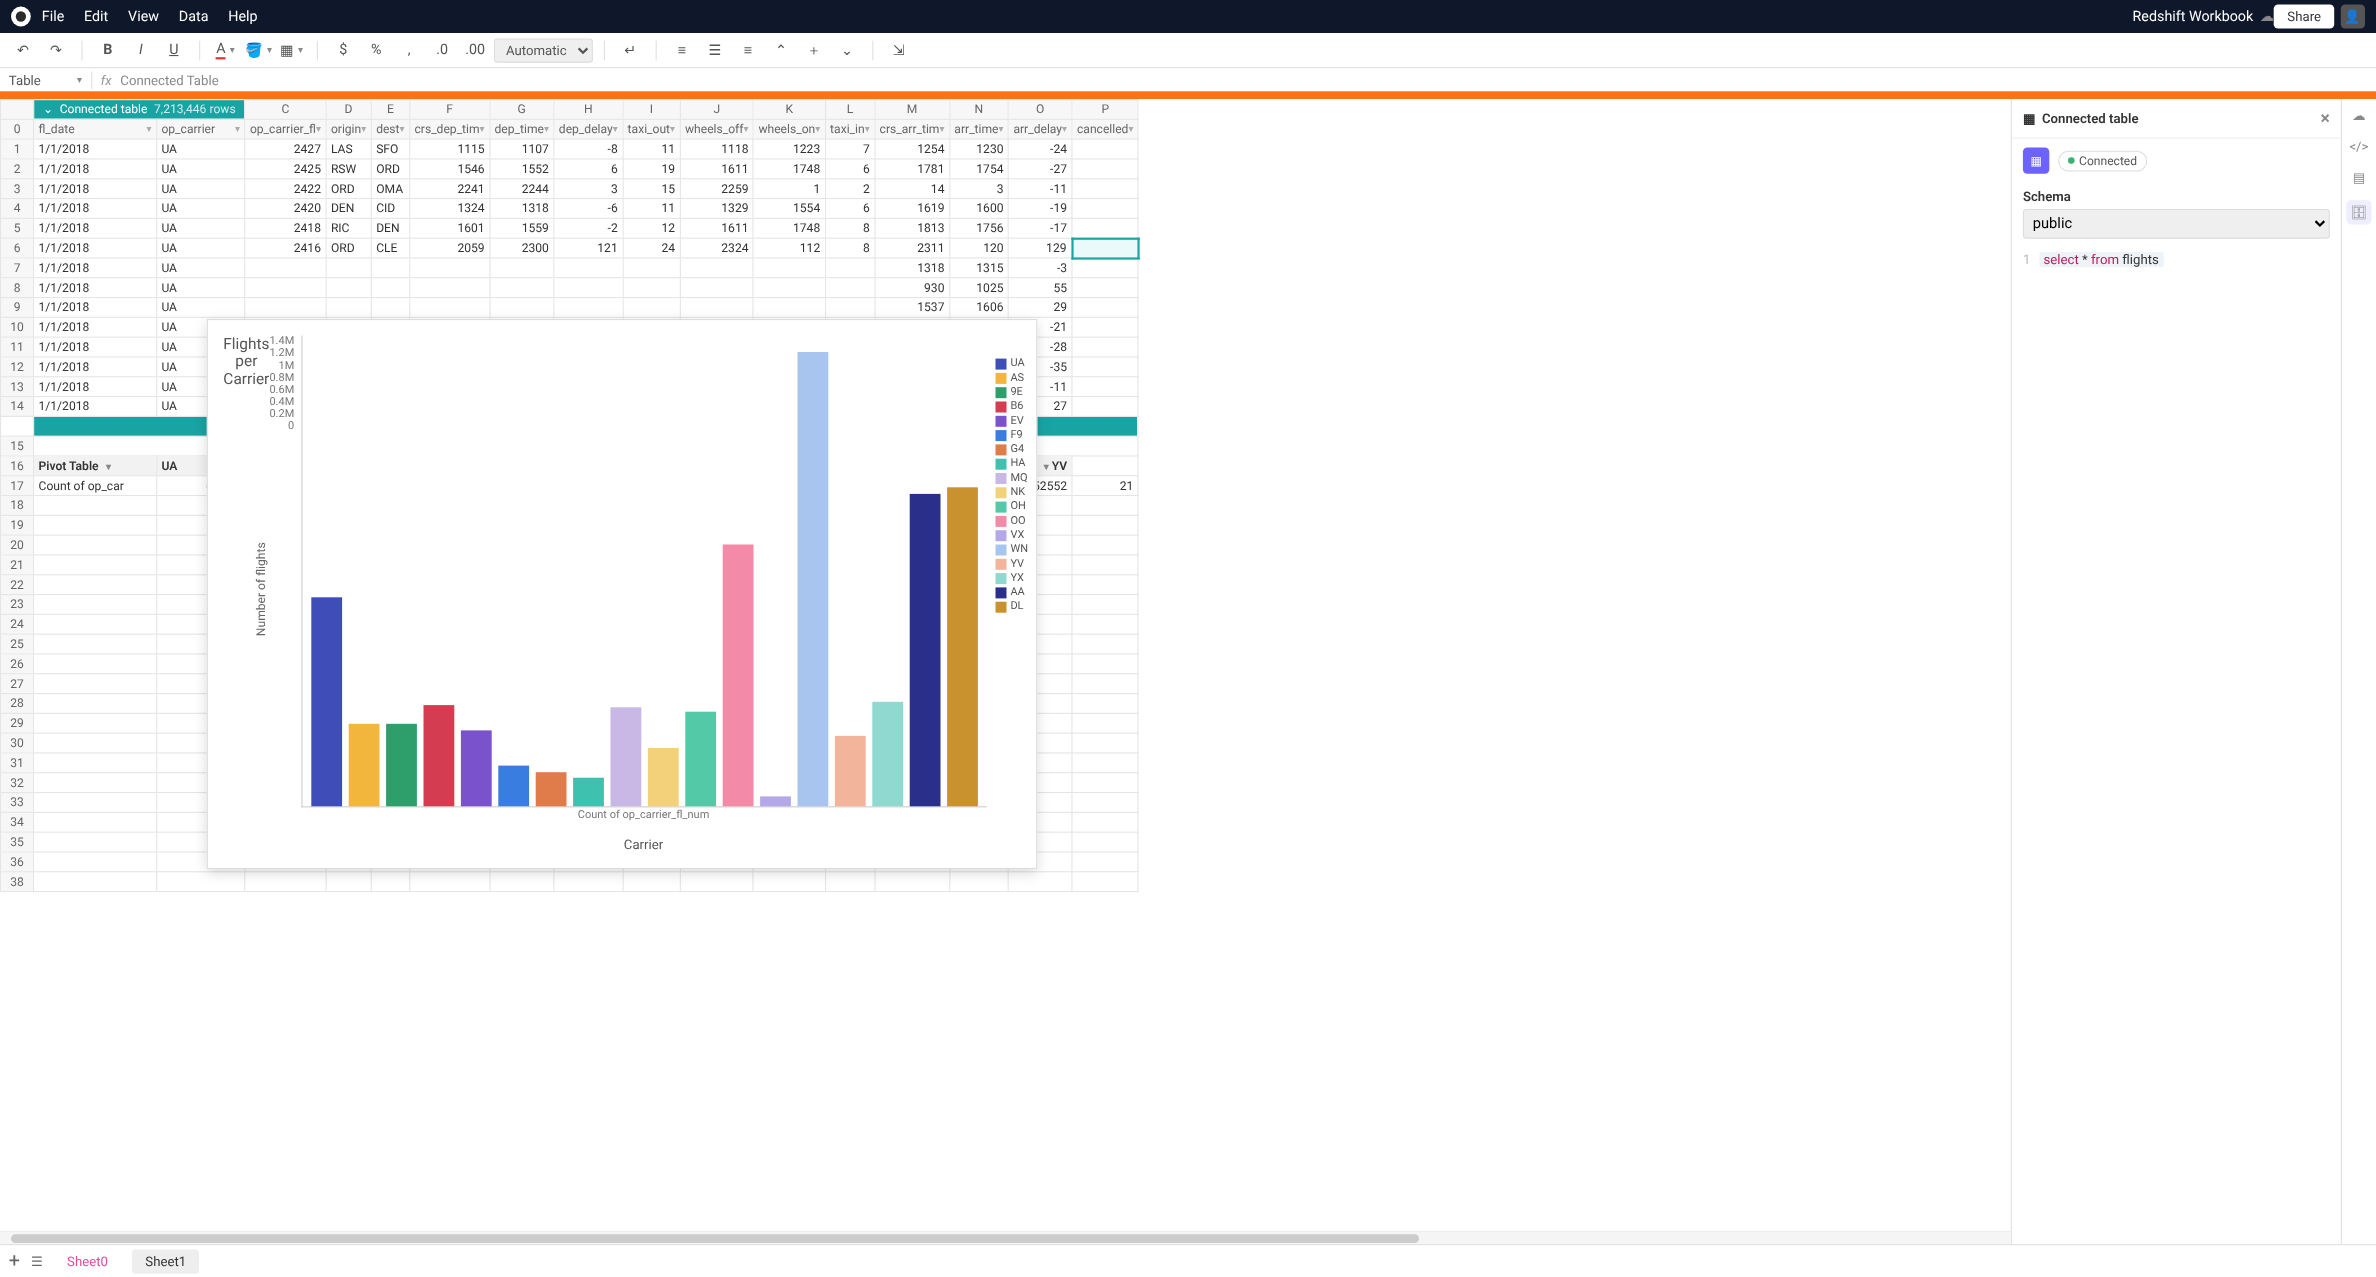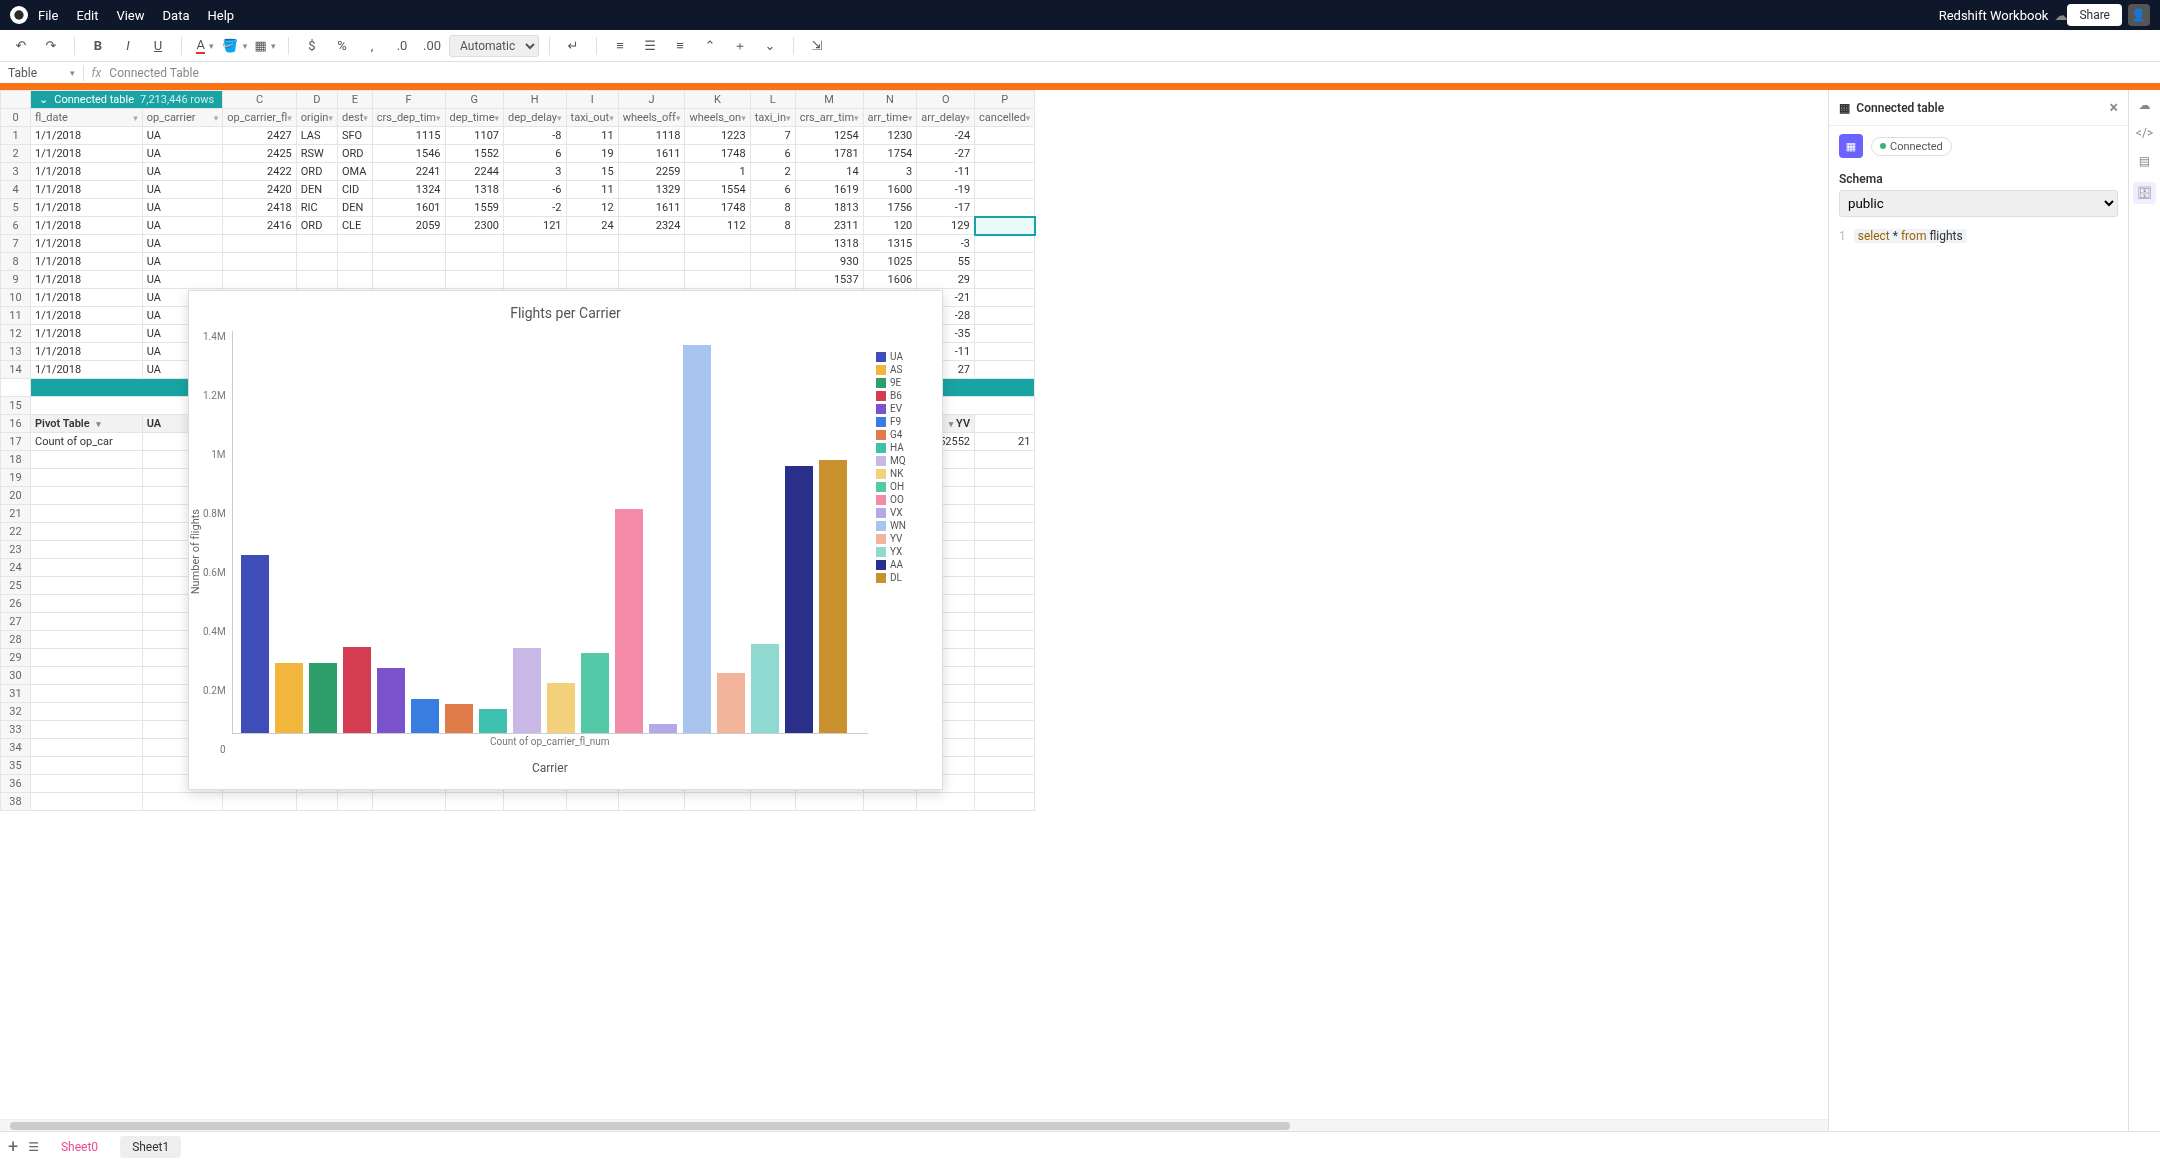--- a/index.html
+++ b/index.html
@@ -28,42 +28,42 @@
 .conn-chip { display:flex; align-items:center; gap:8px; padding:8px 10px;}
 .conn-chip .chip-ico { width:24px; height:24px; background:#6c63ff; border-radius:4px; display:flex; align-items:center; justify-content:center; color:#fff; font-size:11px;}
 .conn-chip .status { font-size:11px; border:1px solid #ddd; border-radius:10px; padding:2px 8px; display:flex; align-items:center; gap:4px; color:#555;}
 .conn-chip .status::before { content:''; width:6px; height:6px; background:#3bb273; border-radius:50%; }
 .schema { padding: 6px 10px; font-size:12px;}
 .schema label { font-weight:600; display:block; margin-bottom:4px;}
 .schema select { width:100%; border:1px solid #ddd; border-radius:3px; padding:4px;}
 .sql-editor { flex:1; padding:6px 10px; font-family: Menlo, monospace; font-size:12px; display:flex;}
 .sql-editor .gut { color:#bbb; text-align:right; padding-right:8px; user-select:none;}
 .sql-editor .code { background:#eef3f8; padding:0 4px; border-radius:2px;}
-.sql-kw { color:#a16207; }
+.sql-kw { color:#be185d; }
 .console { border-top:1px solid #eee;}
 .console .ch { display:flex; align-items:center; padding:6px 10px; gap:8px; font-size:12px;}
 .console .ch .run { margin-left:auto; border:1px solid #ddd; border-radius:3px; padding:2px 8px; cursor:pointer; font-size:11px;}
 .console .body { padding:8px 10px; color:#aaa; font-family:Menlo,monospace; font-size:11px; height:220px;}
 .grid-scroll { flex:1; overflow:auto; position:relative;}
 table.sheet { border-collapse: collapse; table-layout: fixed; }
 table.sheet th, table.sheet td { border: 1px solid #e5e5e5; height: 18px; font-size: 11px; padding: 0 4px; white-space: nowrap; overflow: hidden; }
 table.sheet th { background: #f7f7f7; font-weight: normal; color: #666; text-align:center;}
 table.sheet th.rowh { width: 30px; text-align:center;}
 table.sheet td { text-align:left; }
 table.sheet td.num { text-align:right; }
 .conn-banner { background:#1aa3a3; color:#fff; font-size:11px; padding:2px 8px; display:flex; align-items:center; gap:6px;}
 .col-head-cell { display:flex; align-items:center; justify-content:space-between;}
 .col-head-cell .dd { color:#aaa; font-size:9px; cursor:pointer;}
 .sel-cell { border:2px solid #1aa3a3 !important; background:#eafafa;}
 .pivot-head { background:#f2f2f2 !important; font-weight:600 !important;}
 .pivot-sep { height:6px !important; padding:0 !important; background:linear-gradient(#1aa3a3,#1aa3a3) !important; }
-.chart-float { position:absolute; left:188px; top:200px; width:755px; height:500px; background:#fff; border:1px solid #ddd; box-shadow:0 4px 12px rgba(0,0,0,.15); padding:14px; display:flex; flex-direction:column; z-index:5;}
+.chart-float { position:absolute; left:188px; top:200px; width:755px; height:500px; background:#fff; border:1px solid #ddd; box-shadow:0 4px 12px rgba(0,0,0,.15); padding:14px; display:flex; flex-direction:row; z-index:5;}
 .chart-title { text-align:center; font-size:14px; color:#555; margin-bottom:10px;}
 .chart-body { flex:1; display:flex; }
-.y-axis { display:flex; flex-direction:column; justify-content:space-between; align-items:flex-end; font-size:10px; color:#777; padding:0 6px 20px 0; position:relative;}
+.y-axis { display:flex; flex-direction:column; align-items:flex-end; font-size:10px; color:#777; padding:0 6px 20px 0; position:relative;}
 .y-label { writing-mode:vertical-rl; transform:rotate(180deg); font-size:11px; color:#666; position:absolute; left:-14px; top:40%;}
 .plot { flex:1; border-left:1px solid #ccc; border-bottom:1px solid #ccc; display:flex; align-items:flex-end; gap:6px; padding:0 8px; position:relative;}
 .bar { width:28px; }
 .x-caption { text-align:center; font-size:10px; color:#777; margin-top:2px;}
 .x-label { text-align:center; font-size:12px; color:#555; margin-top:14px;}
 .legend { width:60px; font-size:10px; color:#555; padding-left:8px; padding-top:20px;}
 .legend div { display:flex; align-items:center; gap:4px; margin-bottom:2px;}
 .legend .sw { width:10px; height:10px; }
 .bottom-bar { height:30px; border-top:1px solid #e0e0e0; display:flex; align-items:center; padding:0 8px; gap:10px;}
 .bottom-bar .tab { padding:4px 12px; font-size:12px; border-radius:3px; cursor:pointer; color:#ec4899;}

